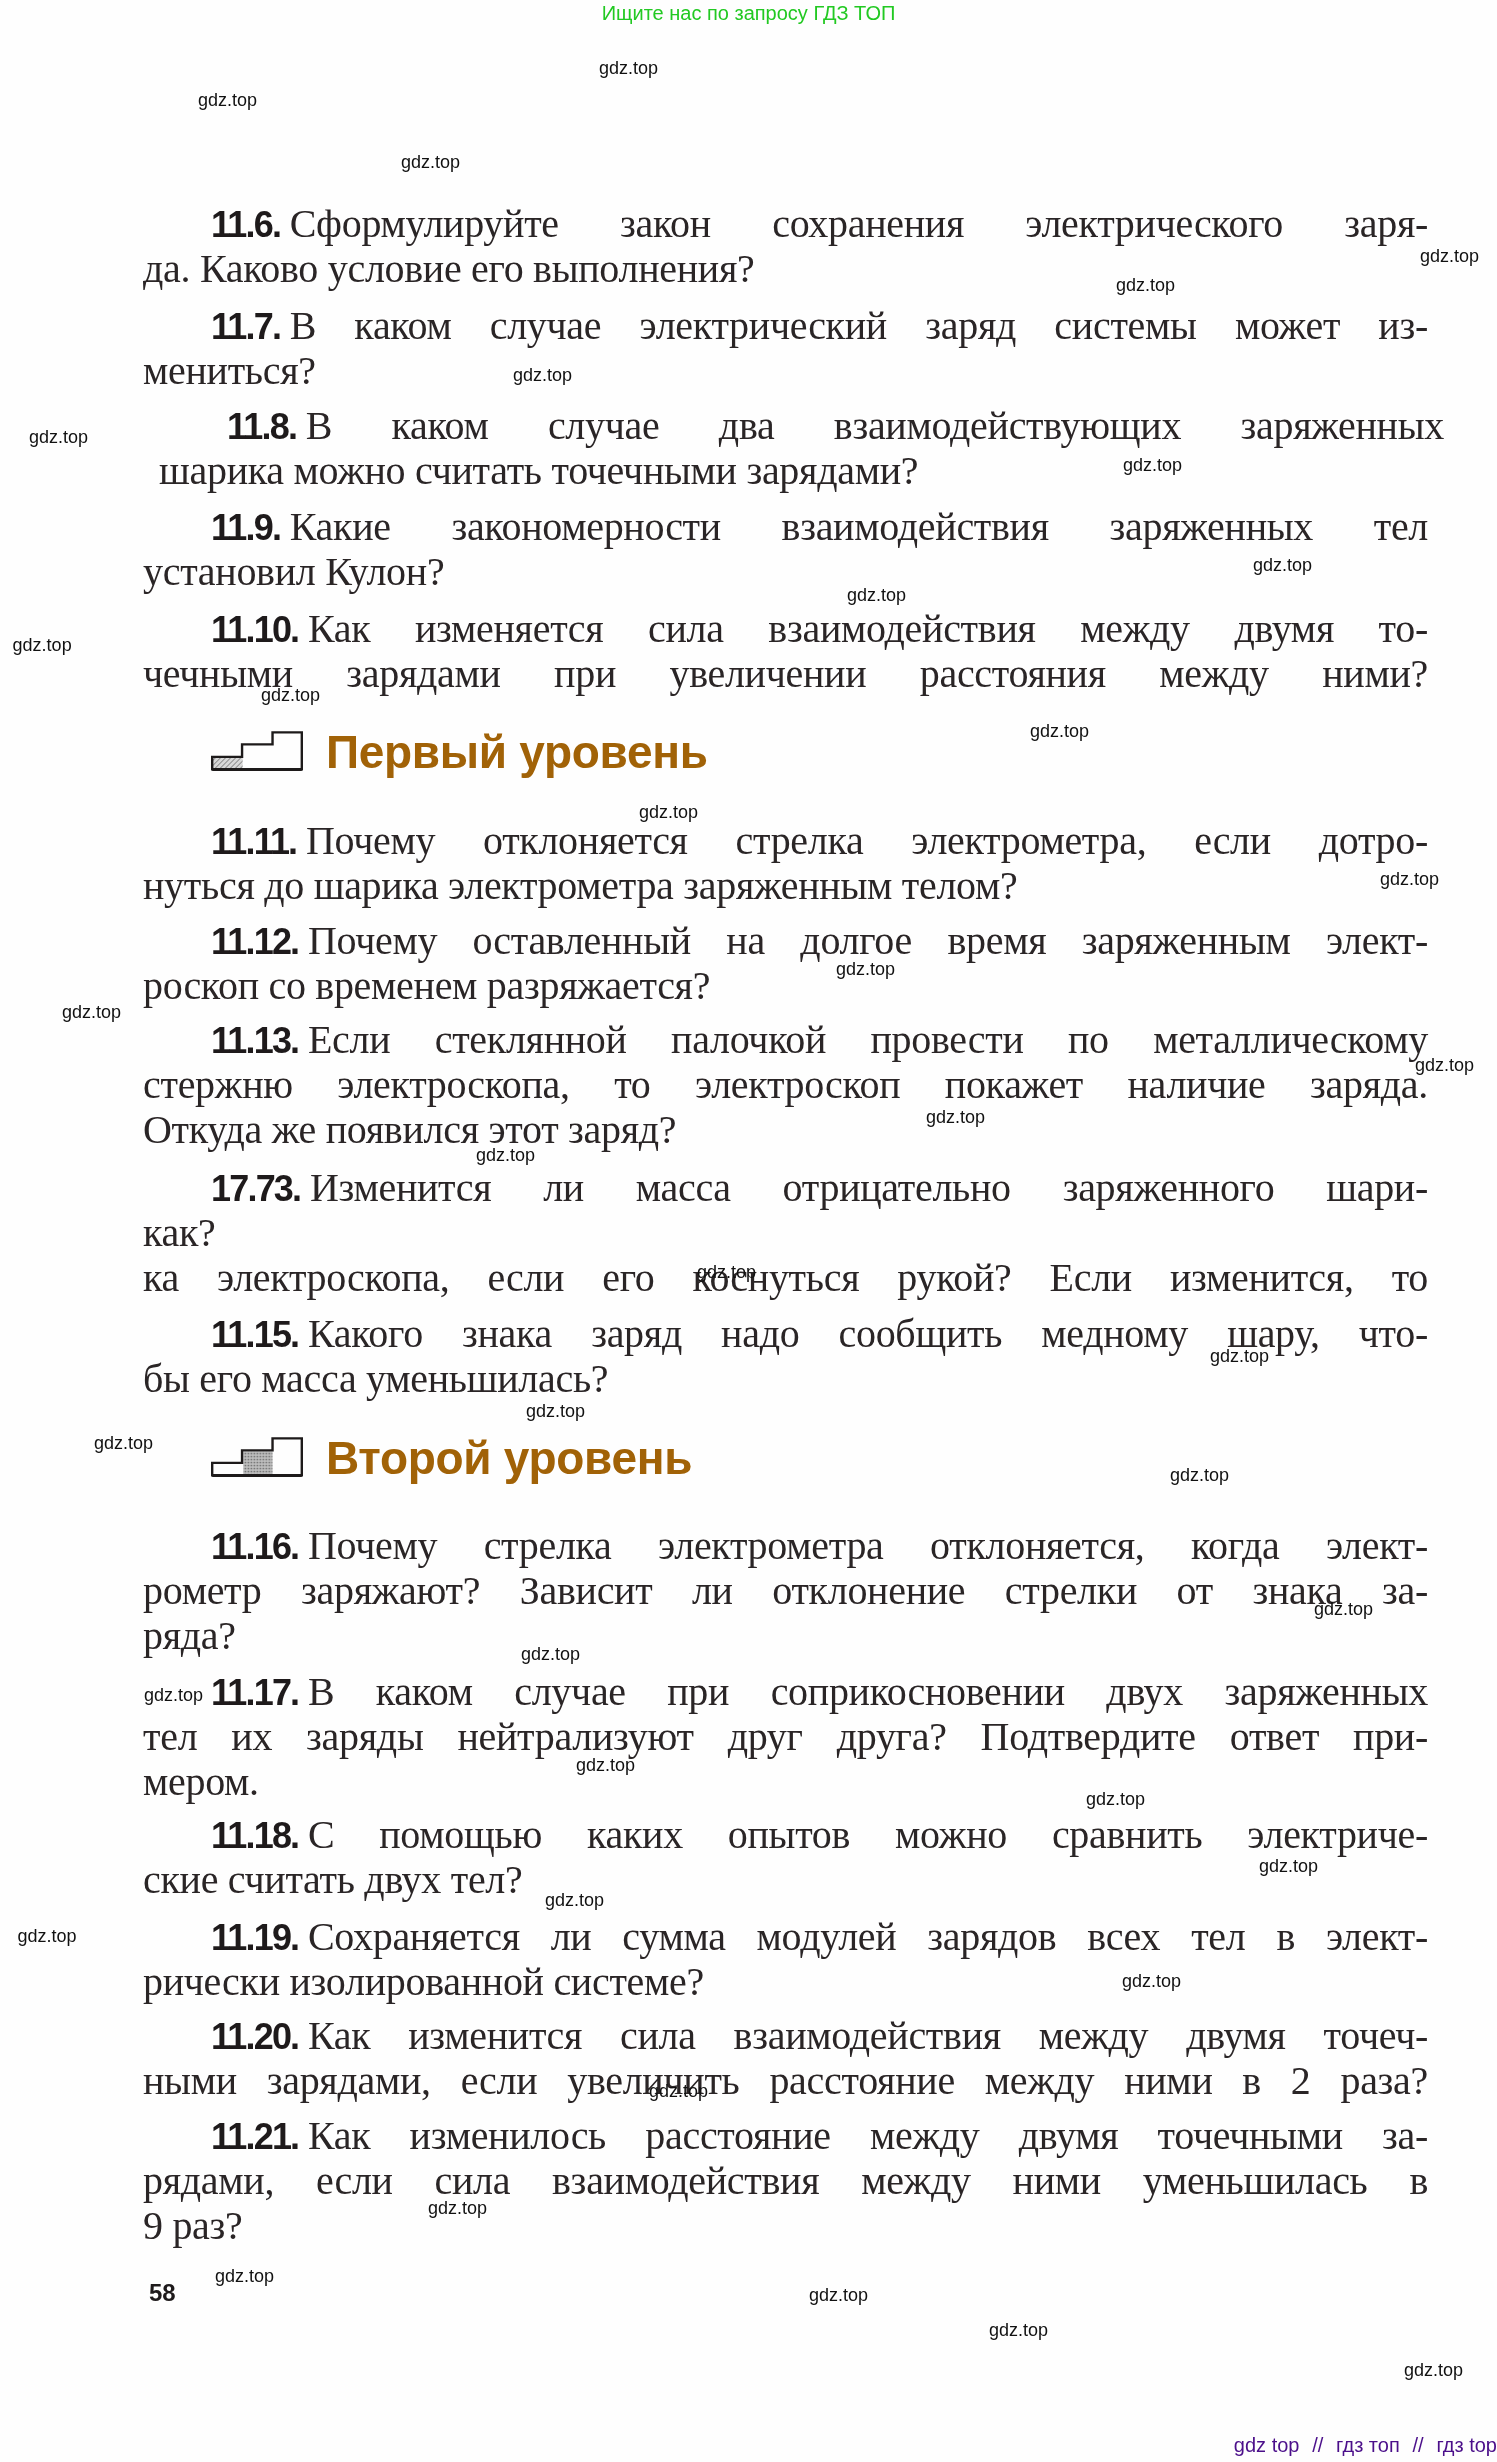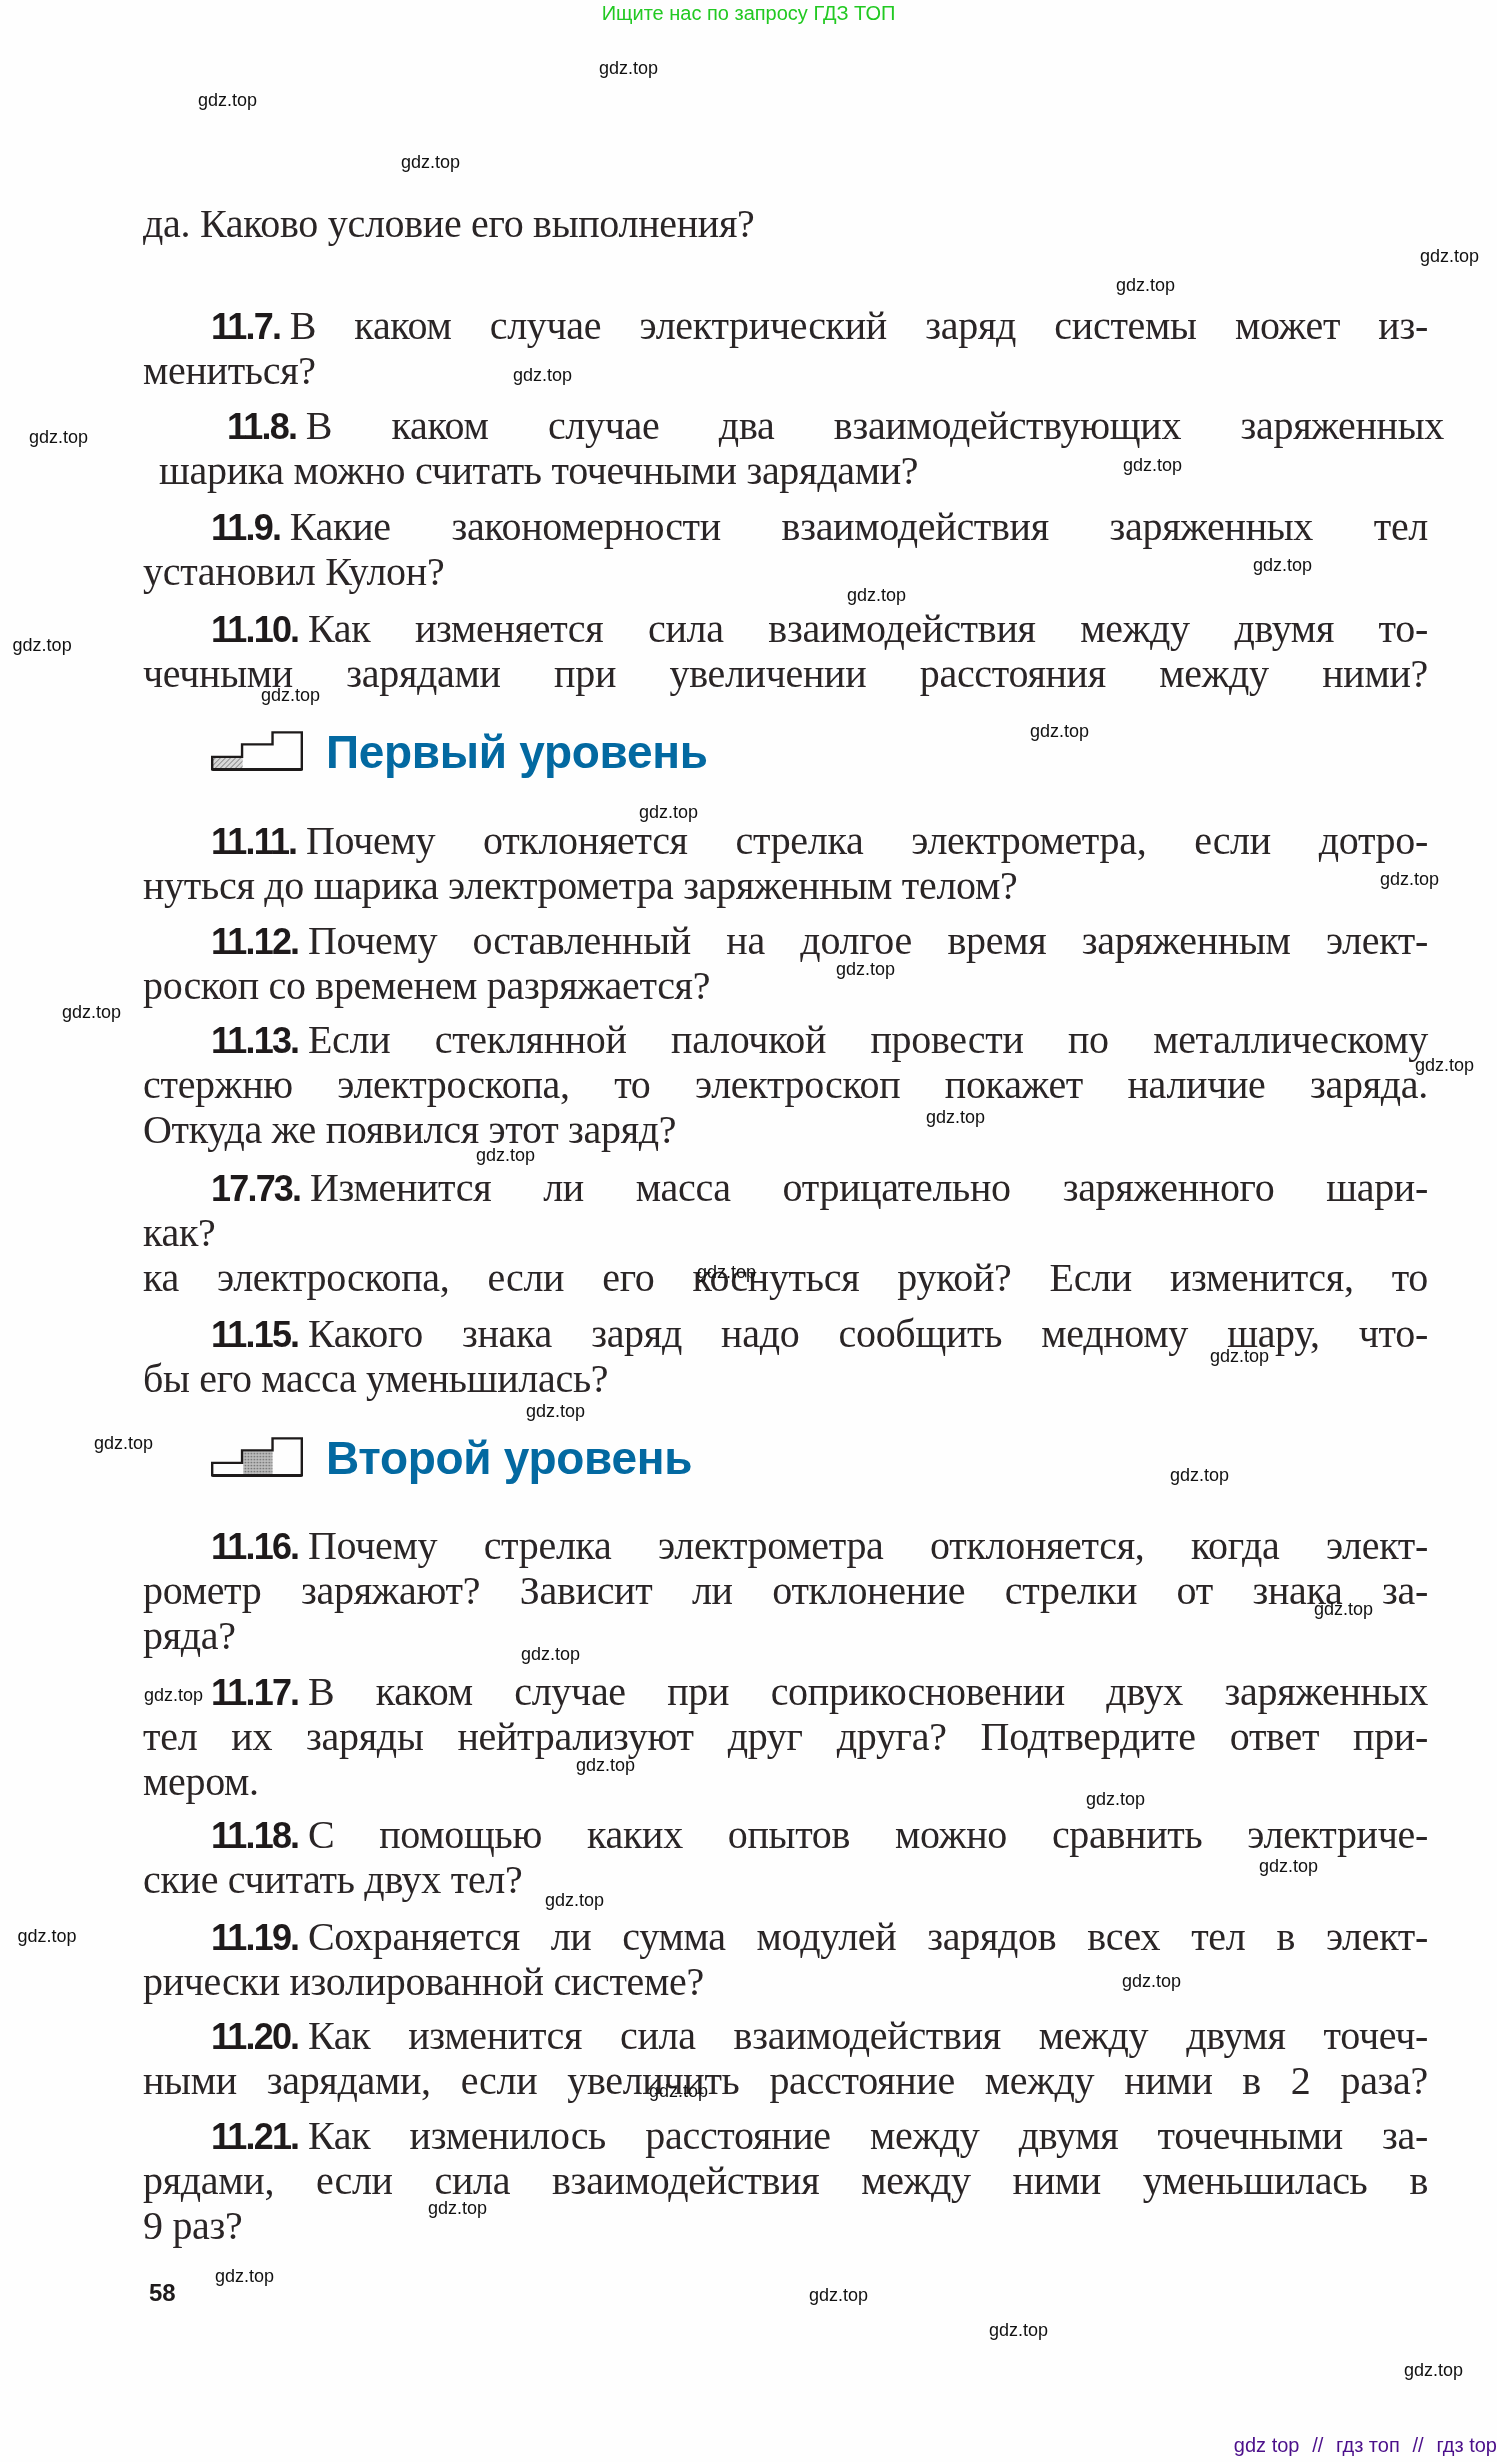--- a/index.html
+++ b/index.html
@@ -73,41 +73,42 @@
     height: 48px;
     display: flex;
     align-items: flex-end;
   }
   .level-heading svg { display: block; margin-bottom: 3.6px; }
   .level-heading .title {
     font-family: "Liberation Sans", sans-serif;
     font-weight: bold;
     font-size: 46px;
     line-height: 48px;
-    color: #0369a1;
+    color: #a16207;
     margin-left: 23px;
     letter-spacing: -0.3px;
   }
   .page-number {
     position: absolute;
     left: 149px;
     top: 2280px;
     font-family: "Liberation Sans", sans-serif;
     font-weight: bold;
     font-size: 24px;
     line-height: 26.4px;
     color: #1e1a1b;
   }
 </style>
 </head>
 <body>
 
 <a class="top-banner" style="color:#22c922;">Ищите нас по запросу ГДЗ ТОП</a>
 
 <div class="problem" style="top:201px;">
+  <span class="line first"><span class="num">11.6.</span><span>Сформулируйте закон сохранения электрического заря-</span></span>
   <span class="line last">да. Каково условие его выполнения?</span>
 </div>
 
 <div class="problem" style="top:303px;">
   <span class="line first"><span class="num">11.7.</span><span>В каком случае электрический заряд системы может из-</span></span>
   <span class="line last">мениться?</span>
 </div>
 
 <div class="problem" style="top:403px;margin-left:16px;">
   <span class="line first"><span class="num">11.8.</span><span>В каком случае два взаимодействующих заряженных</span></span>

